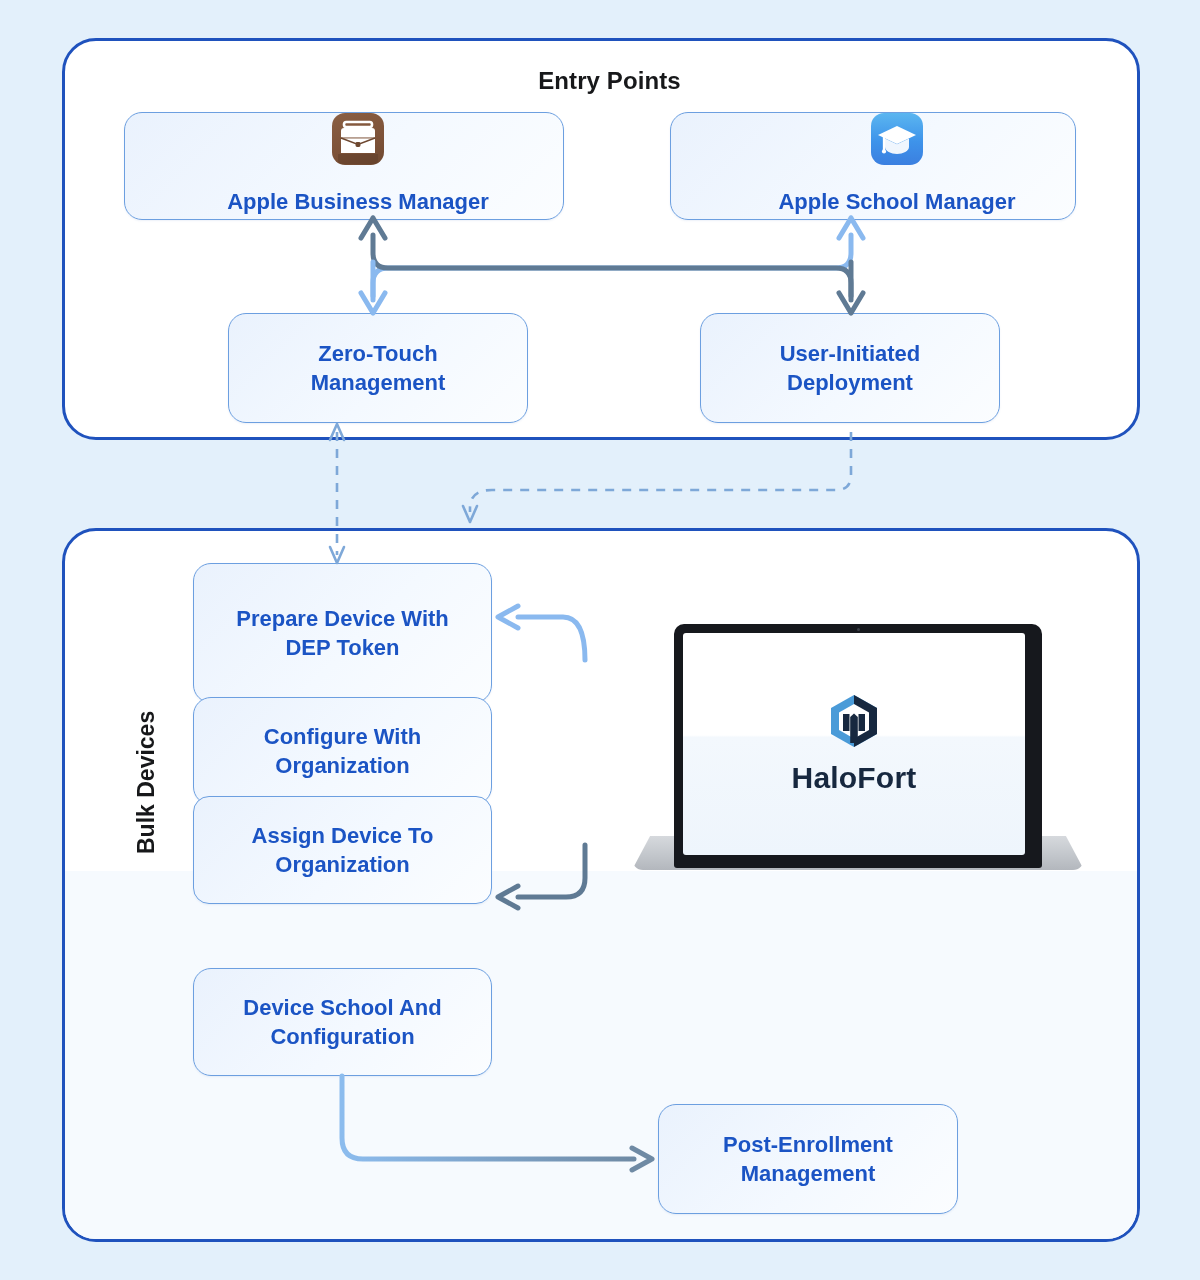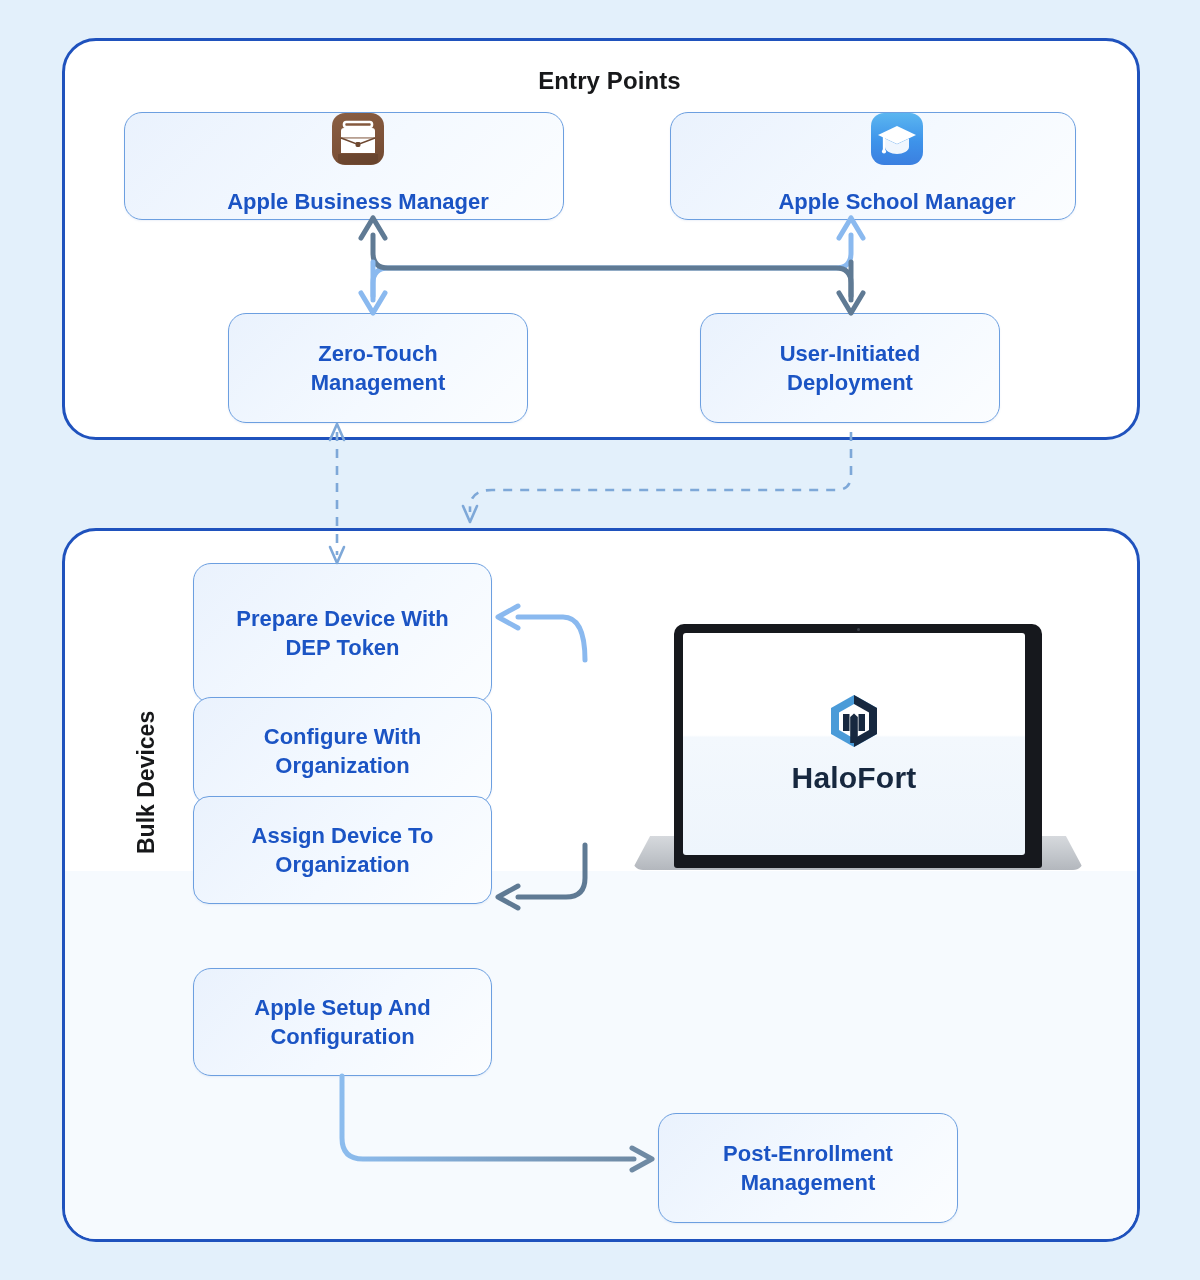--- a/index.html
+++ b/index.html
@@ -110,21 +110,21 @@
 
   #node-abm  { left:124px; top:112px; width:440px; height:108px; }
   #node-asm  { left:670px; top:112px; width:406px; height:108px;padding-left:48px; }
   #node-ztd  { left:228px; top:313px; width:300px; height:110px; }
   #node-uie  { left:700px; top:313px; width:300px; height:110px; }
 
   #node-prep { left:193px; top:563px; width:299px; height:140px; }
   #node-conf { left:193px; top:697px; width:299px; height:108px; }
   #node-assign { left:193px; top:796px; width:299px; height:108px;border-radius:16px; }
   #node-setup { left:193px; top:968px; width:299px; height:108px; }
-  #node-post { left:658px; top:1104px; width:300px; height:110px;margin-top:9px; }
+  #node-post { left:658px; top:1104px; width:300px; height:110px; }
 
   
   .app-icon {
     width: 52px;
     height: 52px;
     border-radius: 13px;
     flex: 0 0 auto;
     position: relative;
     overflow: hidden;
   }
@@ -282,21 +282,21 @@
   </div>
   <div class="node" id="node-conf">
     <span class="label">Configure With
 Organization</span>
   </div>
   <div class="node" id="node-assign">
     <span class="label">Assign Device To
 Organization</span>
   </div>
   <div class="node" id="node-setup">
-    <span class="label">Apple Setup And
+    <span class="label">Device School And
 Configuration</span>
   </div>
   <div class="node" id="node-post">
     <span class="label">Post-Enrollment
 Management</span>
   </div>
 
   <div id="laptop">
     <div class="base"></div>
     <div class="keyboard"></div>

